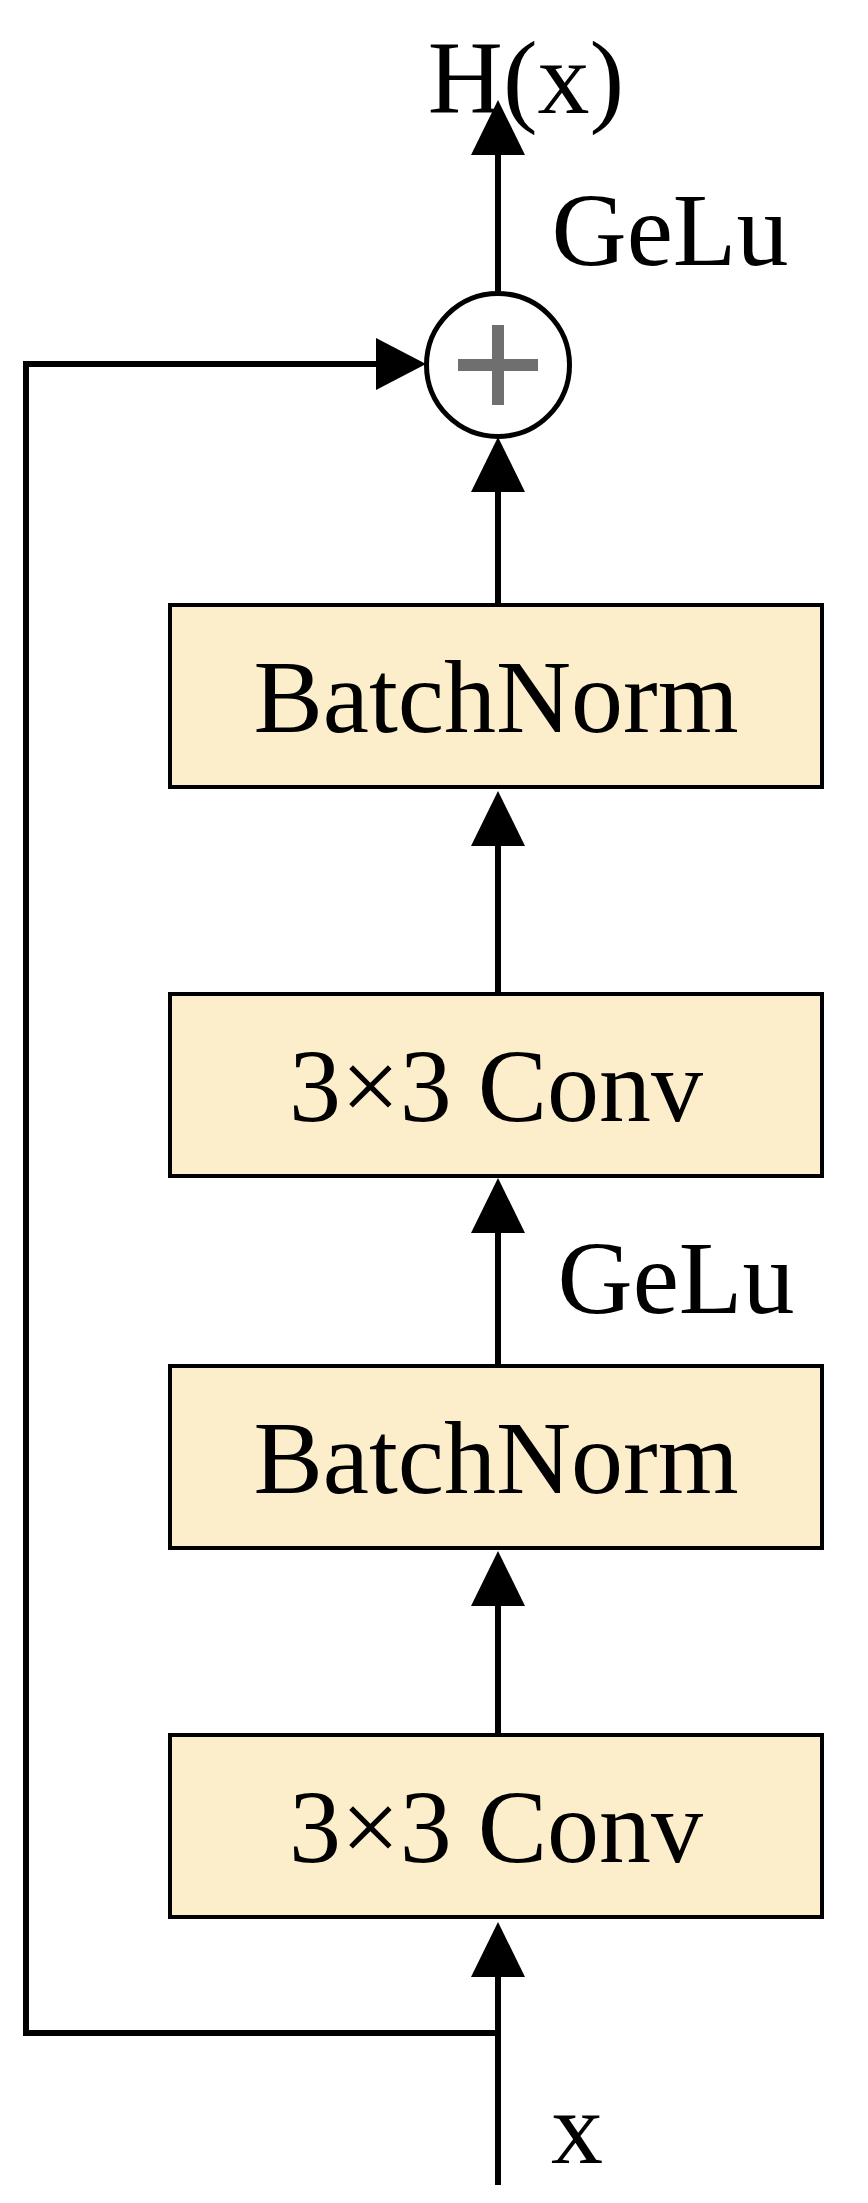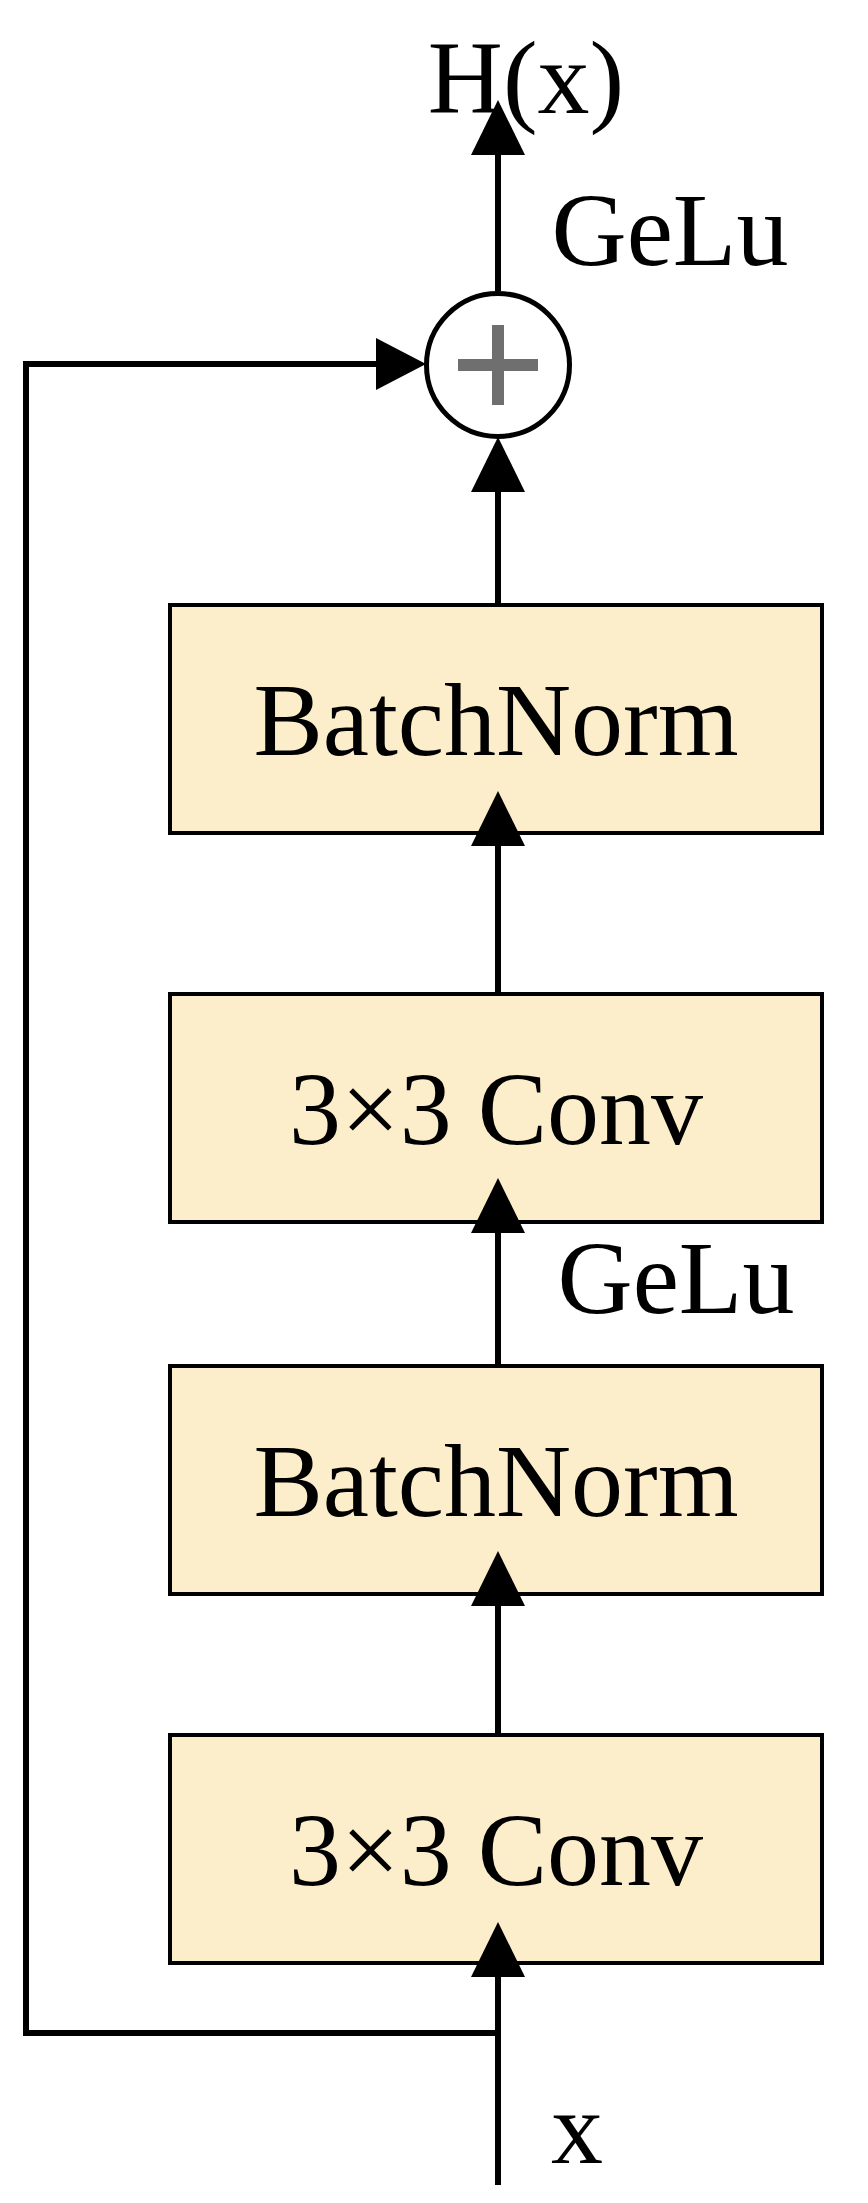--- a/index.html
+++ b/index.html
@@ -16,21 +16,21 @@
     height: 2203px;
     background: #ffffff;
     font-family: "Liberation Serif", serif;
     overflow: hidden;
   }
   
   .box {
     position: absolute;
     left: 168px;
     width: 656px;
-    height: 232px;
+    height: 186px;
     box-sizing: border-box;
     background: var(--box-fill);
     border: 4px solid var(--box-border);
     display: flex;
     align-items: center;
     justify-content: center;
     font-size: 104px;
     color: var(--text);
     white-space: nowrap;
   }

